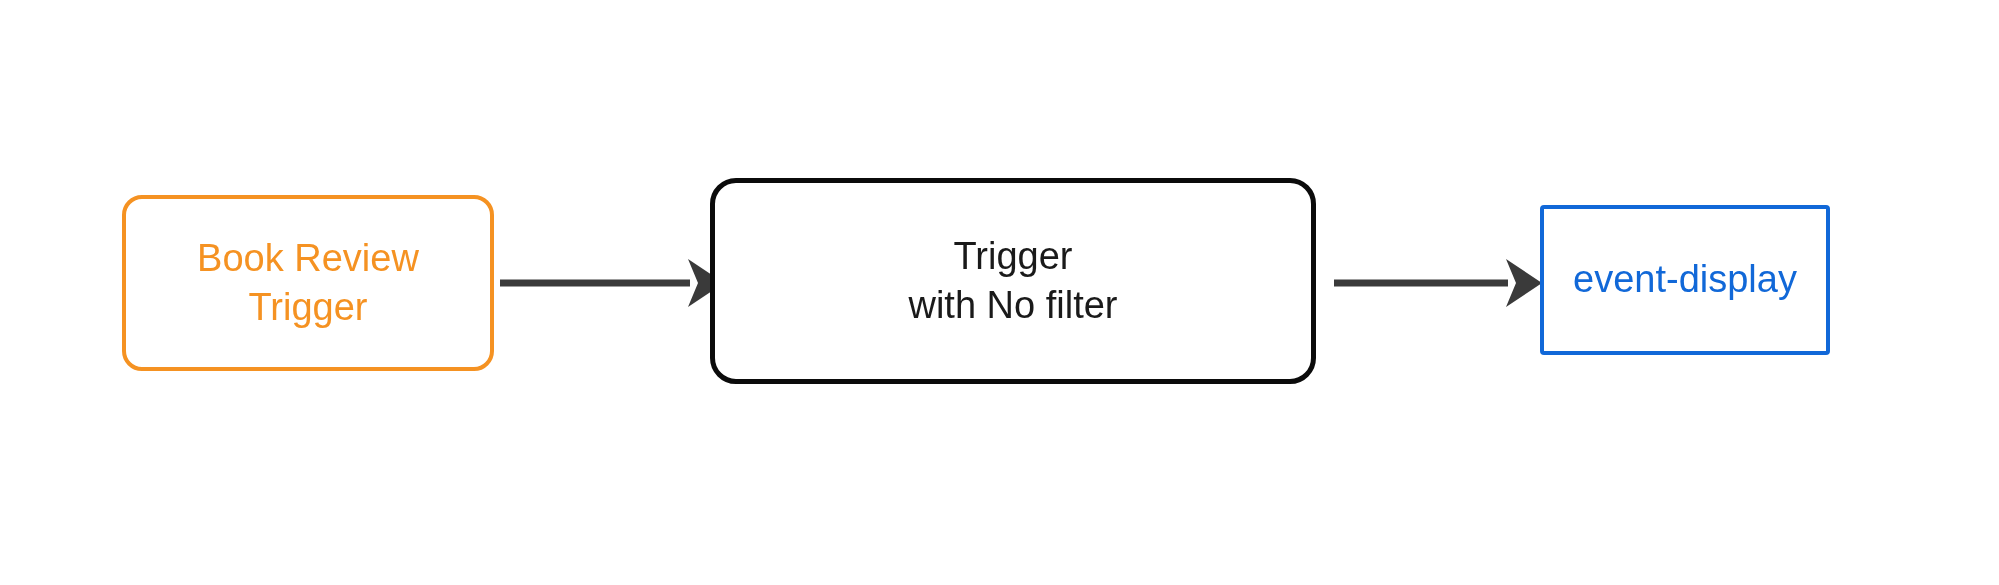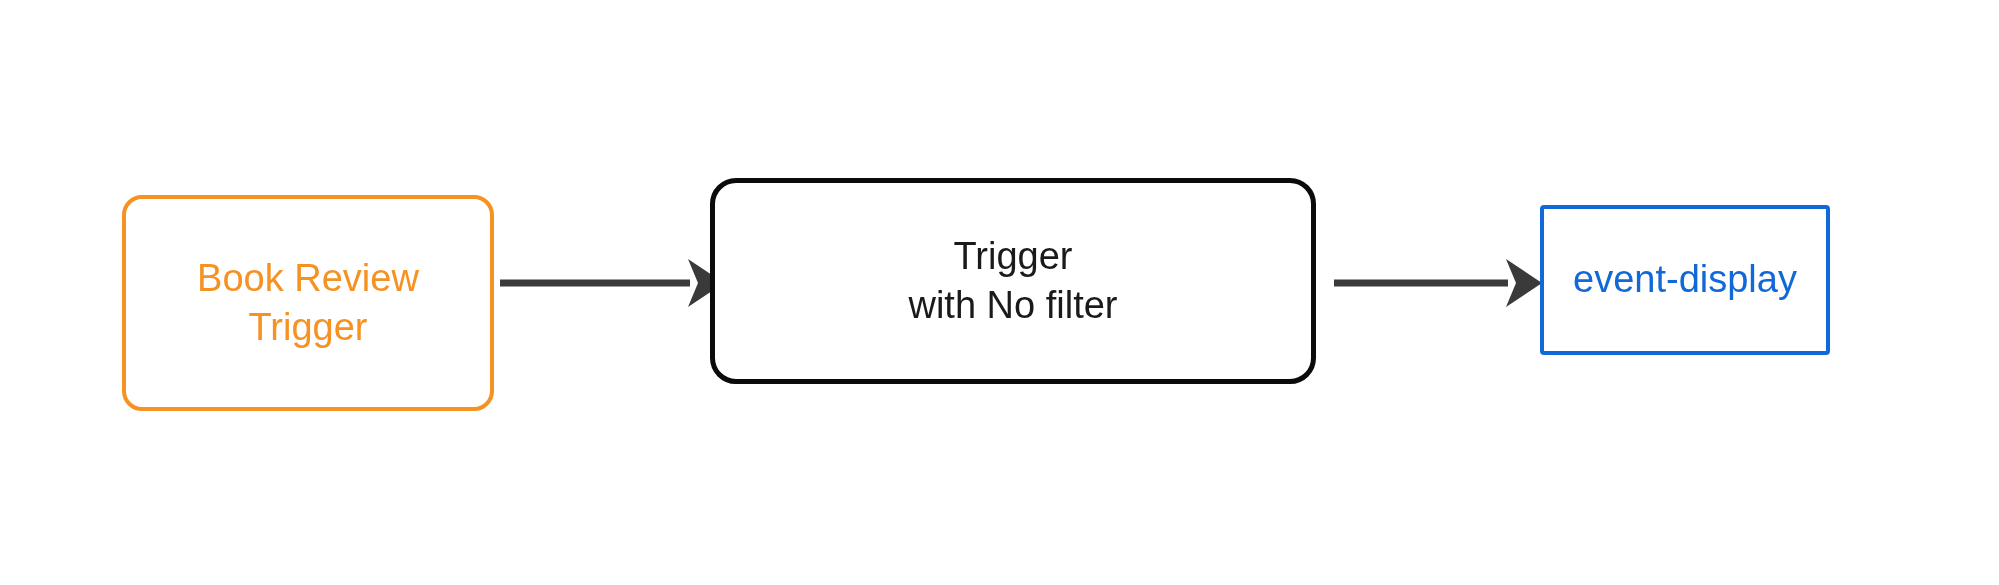--- a/index.html
+++ b/index.html
@@ -29,21 +29,21 @@
     text-align: center;
     line-height: 1.30;
     white-space: pre-line;
   }
 
   
   #node-source {
     left: 122px;
     top: 195px;
     width: 372px;
-    height: 216px;
+    height: 176px;
     border: 4px solid #f59222;
     border-radius: 20px;
     color: #f59222;
     font-size: 38px;
     justify-content: center;
   }
   #node-source .node-label-line {
     display: block;
   }
 

